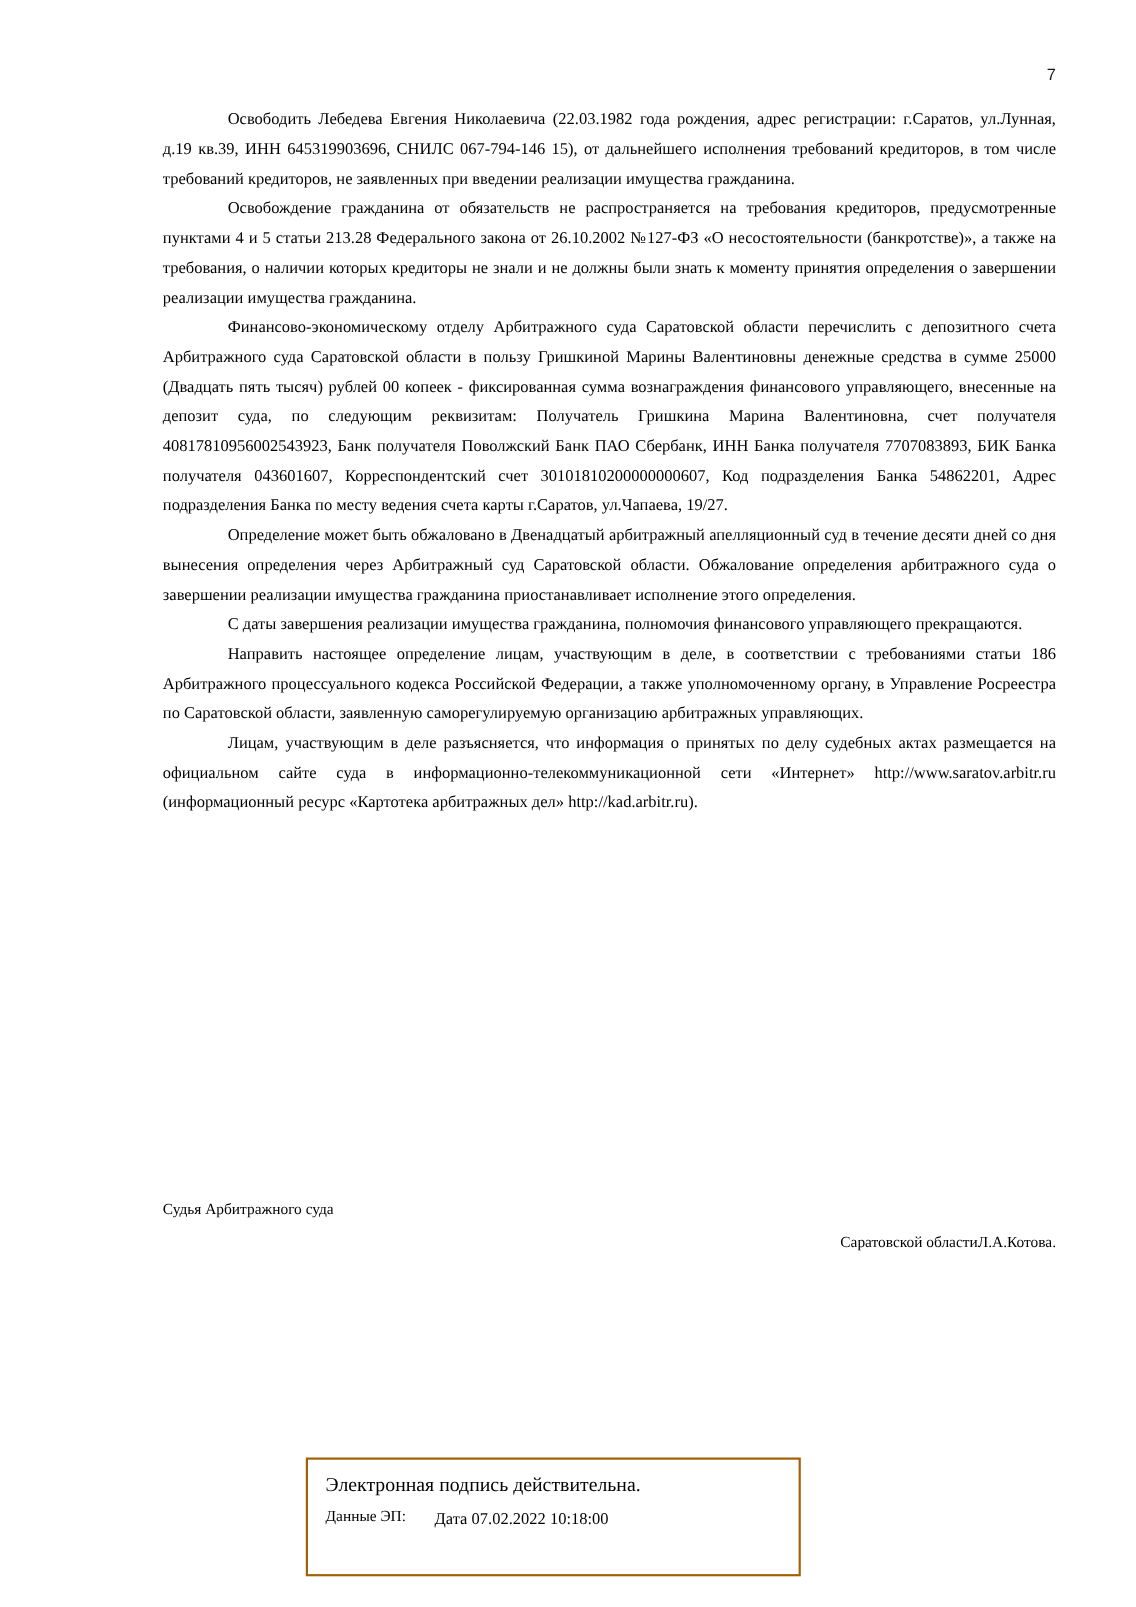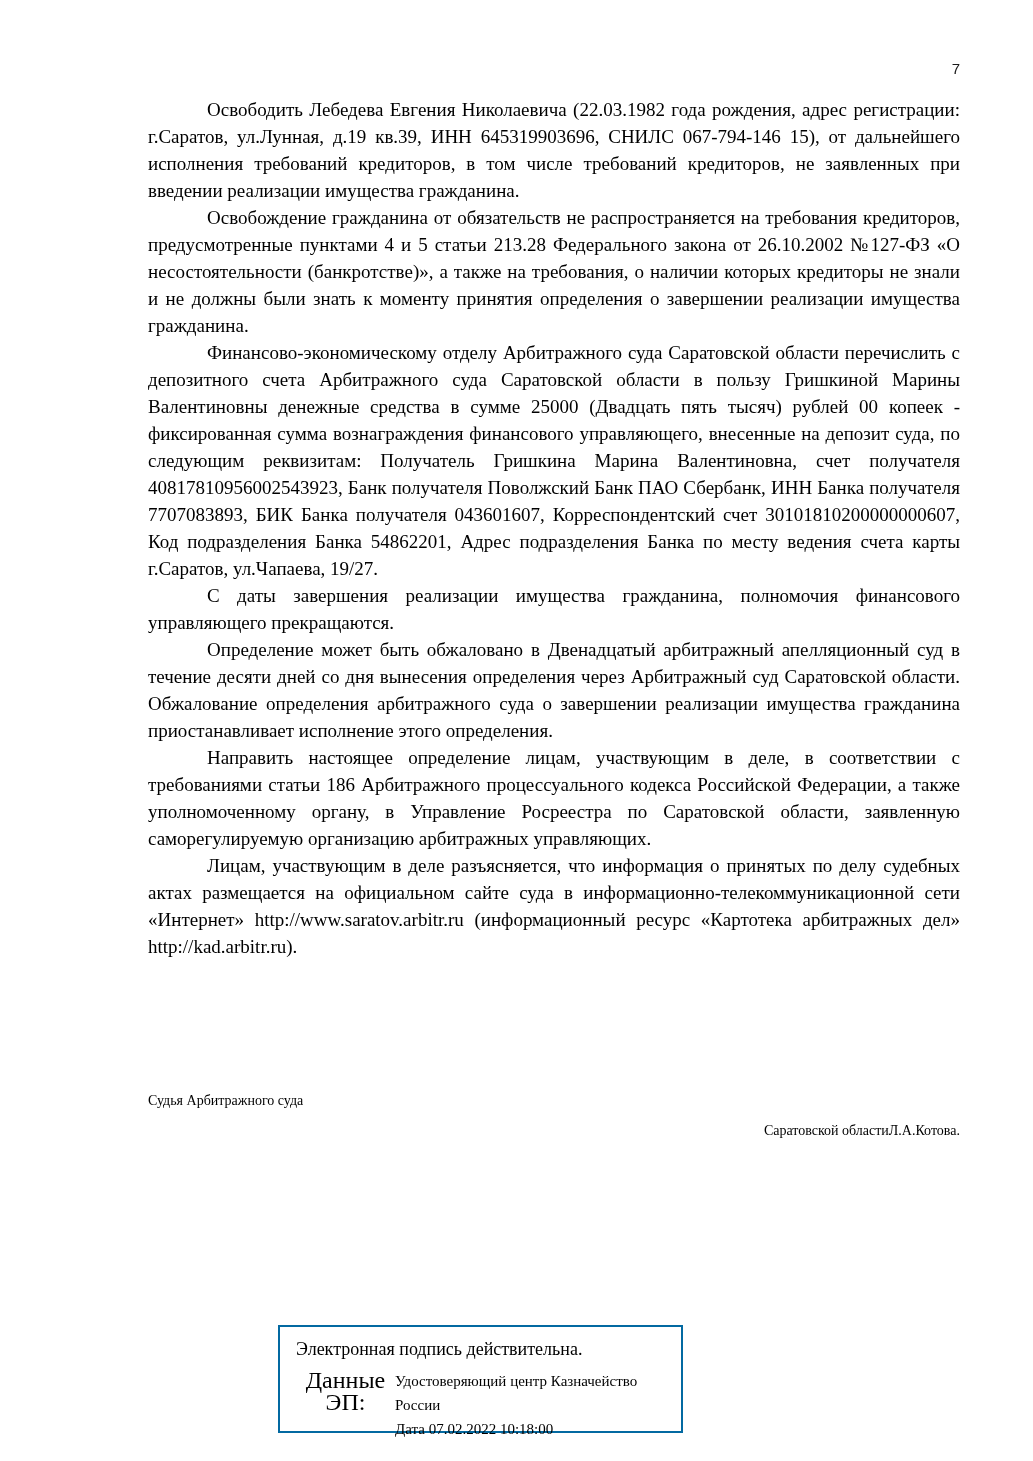--- a/index.html
+++ b/index.html
@@ -29,21 +29,21 @@
   }
   .page-header .spacer { flex: 1 1 0; }
   .page-header .spacer.right { text-align: right; padding-right: 28px; }
   .page-number { flex: 0 0 auto; }
 
   .content {
     position: absolute;
     top: 96px;
     left: 148px;
     width: 812px;
-    font-size: 19px;
+    font-size: 15px;
     line-height: 27px;
     text-align: justify;
   }
   .content p {
     margin: 0;
     text-indent: 59px;
   }
 
   .signature-block {
     position: absolute;
@@ -55,40 +55,39 @@
   }
   .signature-row {
     display: flex;
     justify-content: flex-end;
   }
 
   .esign-stamp {
     position: absolute;
     top: 1325px;
     left: 278px;
-    width: 405px;
+    width: 450px;
     height: 108px;
     box-sizing: border-box;
-    border: 2px solid #0369a1;
+    border: 2px solid #a16207;
     padding: 11px 10px 0 16px;
     background: #ffffff;
   }
   .esign-valid {
     font-size: 18px;
     line-height: 22px;
   }
   .esign-row {
     display: flex;
     margin-top: 9px;
   }
   .esign-label {
     flex: 0 0 99px;
-    font-size: 24px;
+    font-size: 14px;
     line-height: 22px;
-    text-align: center;
   }
   .esign-details {
     flex: 1 1 auto;
     font-size: 15px;
     line-height: 24px;
   }
 </style>
 </head>
 <body>
 
@@ -96,38 +95,37 @@
 
   <div class="page-header">
     <div class="spacer"></div>
     <span class="page-number">7</span>
   </div>
 
   <div class="content">
     <p>Освободить Лебедева Евгения Николаевича (22.03.1982 года рождения, адрес регистрации: г.Саратов, ул.Лунная, д.19 кв.39, ИНН 645319903696, СНИЛС 067-794-146 15), от дальнейшего исполнения требований кредиторов, в том числе требований кредиторов, не заявленных при введении реализации имущества гражданина.</p>
     <p>Освобождение гражданина от обязательств не распространяется на требования кредиторов, предусмотренные пунктами 4 и 5 статьи 213.28 Федерального закона от 26.10.2002 №127-ФЗ «О несостоятельности (банкротстве)», а также на требования, о наличии которых кредиторы не знали и не должны были знать к моменту принятия определения о завершении реализации имущества гражданина.</p>
     <p>Финансово-экономическому отделу Арбитражного суда Саратовской области перечислить с депозитного счета Арбитражного суда Саратовской области в пользу Гришкиной Марины Валентиновны денежные средства в сумме 25000 (Двадцать пять тысяч) рублей 00 копеек - фиксированная сумма вознаграждения финансового управляющего, внесенные на депозит суда, по следующим реквизитам: Получатель Гришкина Марина Валентиновна, счет получателя 40817810956002543923, Банк получателя Поволжский Банк ПАО Сбербанк, ИНН Банка получателя 7707083893, БИК Банка получателя 043601607, Корреспондентский счет 30101810200000000607, Код подразделения Банка 54862201, Адрес подразделения Банка по месту ведения счета карты г.Саратов, ул.Чапаева, 19/27.</p>
+    <p>Определение может быть обжаловано в Двенадцатый арбитражный апелляционный суд в течение десяти дней со дня вынесения определения через Арбитражный суд Саратовской области. Обжалование определения арбитражного суда о завершении реализации имущества гражданина приостанавливает исполнение этого определения.</p>
     <p>С даты завершения реализации имущества гражданина, полномочия финансового управляющего прекращаются.</p>
-    <p>Определение может быть обжаловано в Двенадцатый арбитражный апелляционный суд в течение десяти дней со дня вынесения определения через Арбитражный суд Саратовской области. Обжалование определения арбитражного суда о завершении реализации имущества гражданина приостанавливает исполнение этого определения.</p>
     <p>Направить настоящее определение лицам, участвующим в деле, в соответствии с требованиями статьи 186 Арбитражного процессуального кодекса Российской Федерации, а также уполномоченному органу, в Управление Росреестра по Саратовской области, заявленную саморегулируемую организацию арбитражных управляющих.</p>
     <p>Лицам, участвующим в деле разъясняется, что информация о принятых по делу судебных актах размещается на официальном сайте суда в информационно-телекоммуникационной сети «Интернет» http://www.saratov.arbitr.ru (информационный ресурс «Картотека арбитражных дел» http://kad.arbitr.ru).</p>
   </div>
 
   <div class="signature-block">
     <div>Судья Арбитражного суда</div>
     <div class="signature-row">
       <span>Саратовской области</span>
       <span>Л.А.Котова.</span>
     </div>
   </div>
 
   <div class="esign-stamp">
     <div class="esign-valid">Электронная подпись действительна.</div>
     <div class="esign-row">
       <div class="esign-label">Данные ЭП:</div>
       <div class="esign-details">
-        <div>Удостоверяющий центр Казначейство России</div>
         <div>Дата 07.02.2022 10:18:00</div>
       </div>
     </div>
   </div>
 
 </div>
 
 </body></html>

